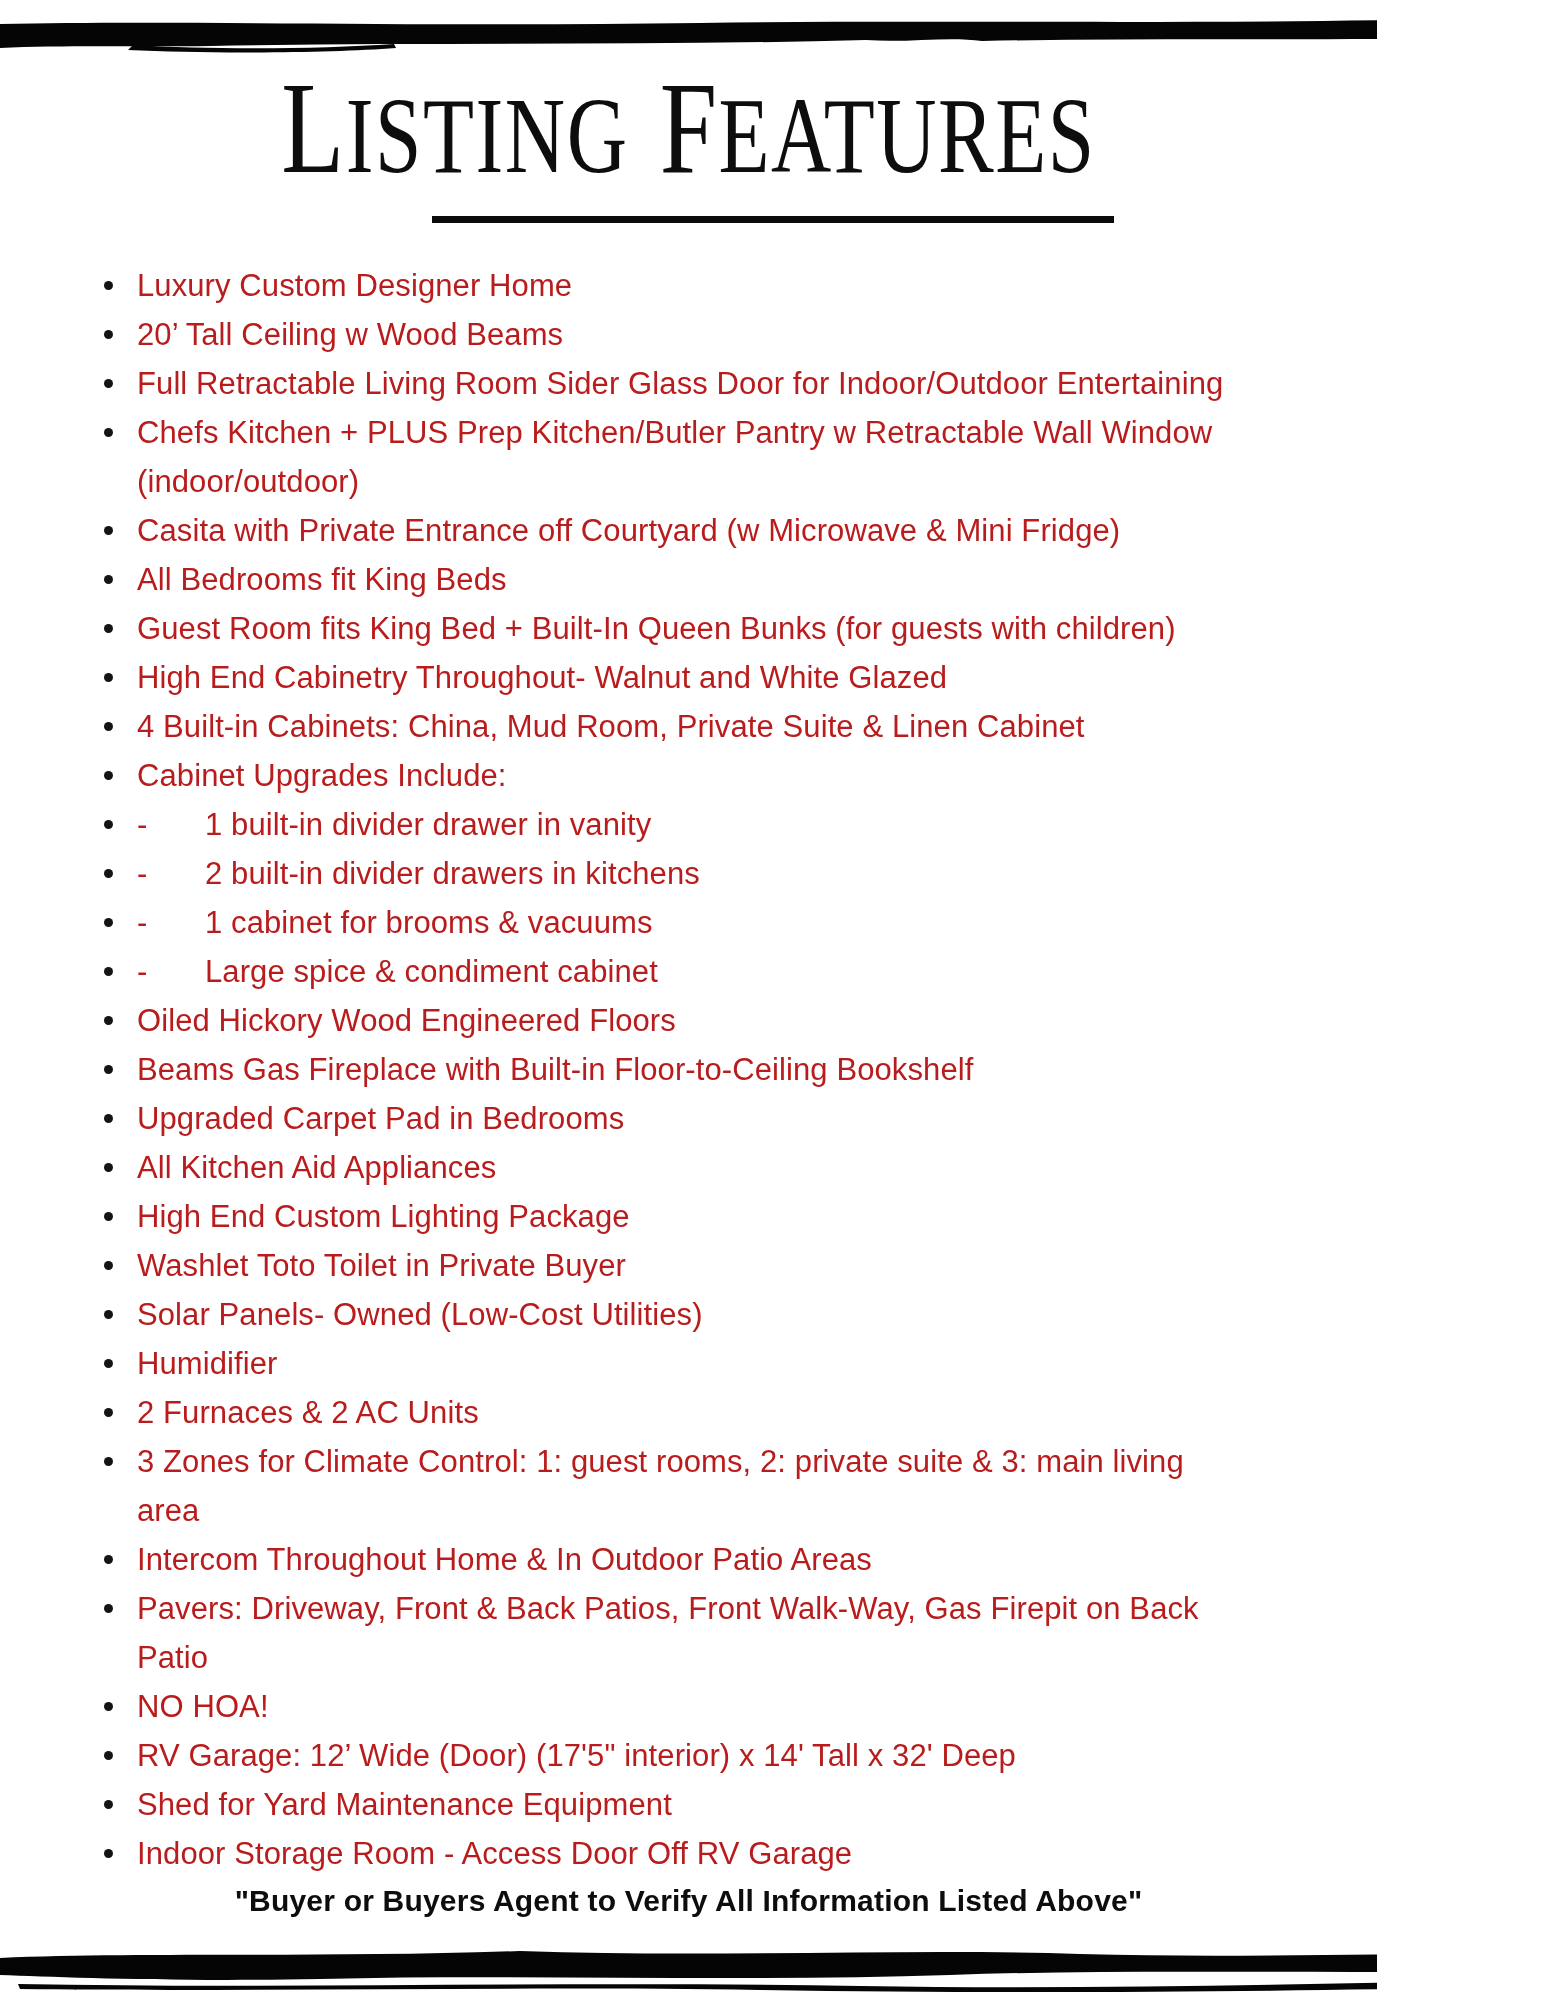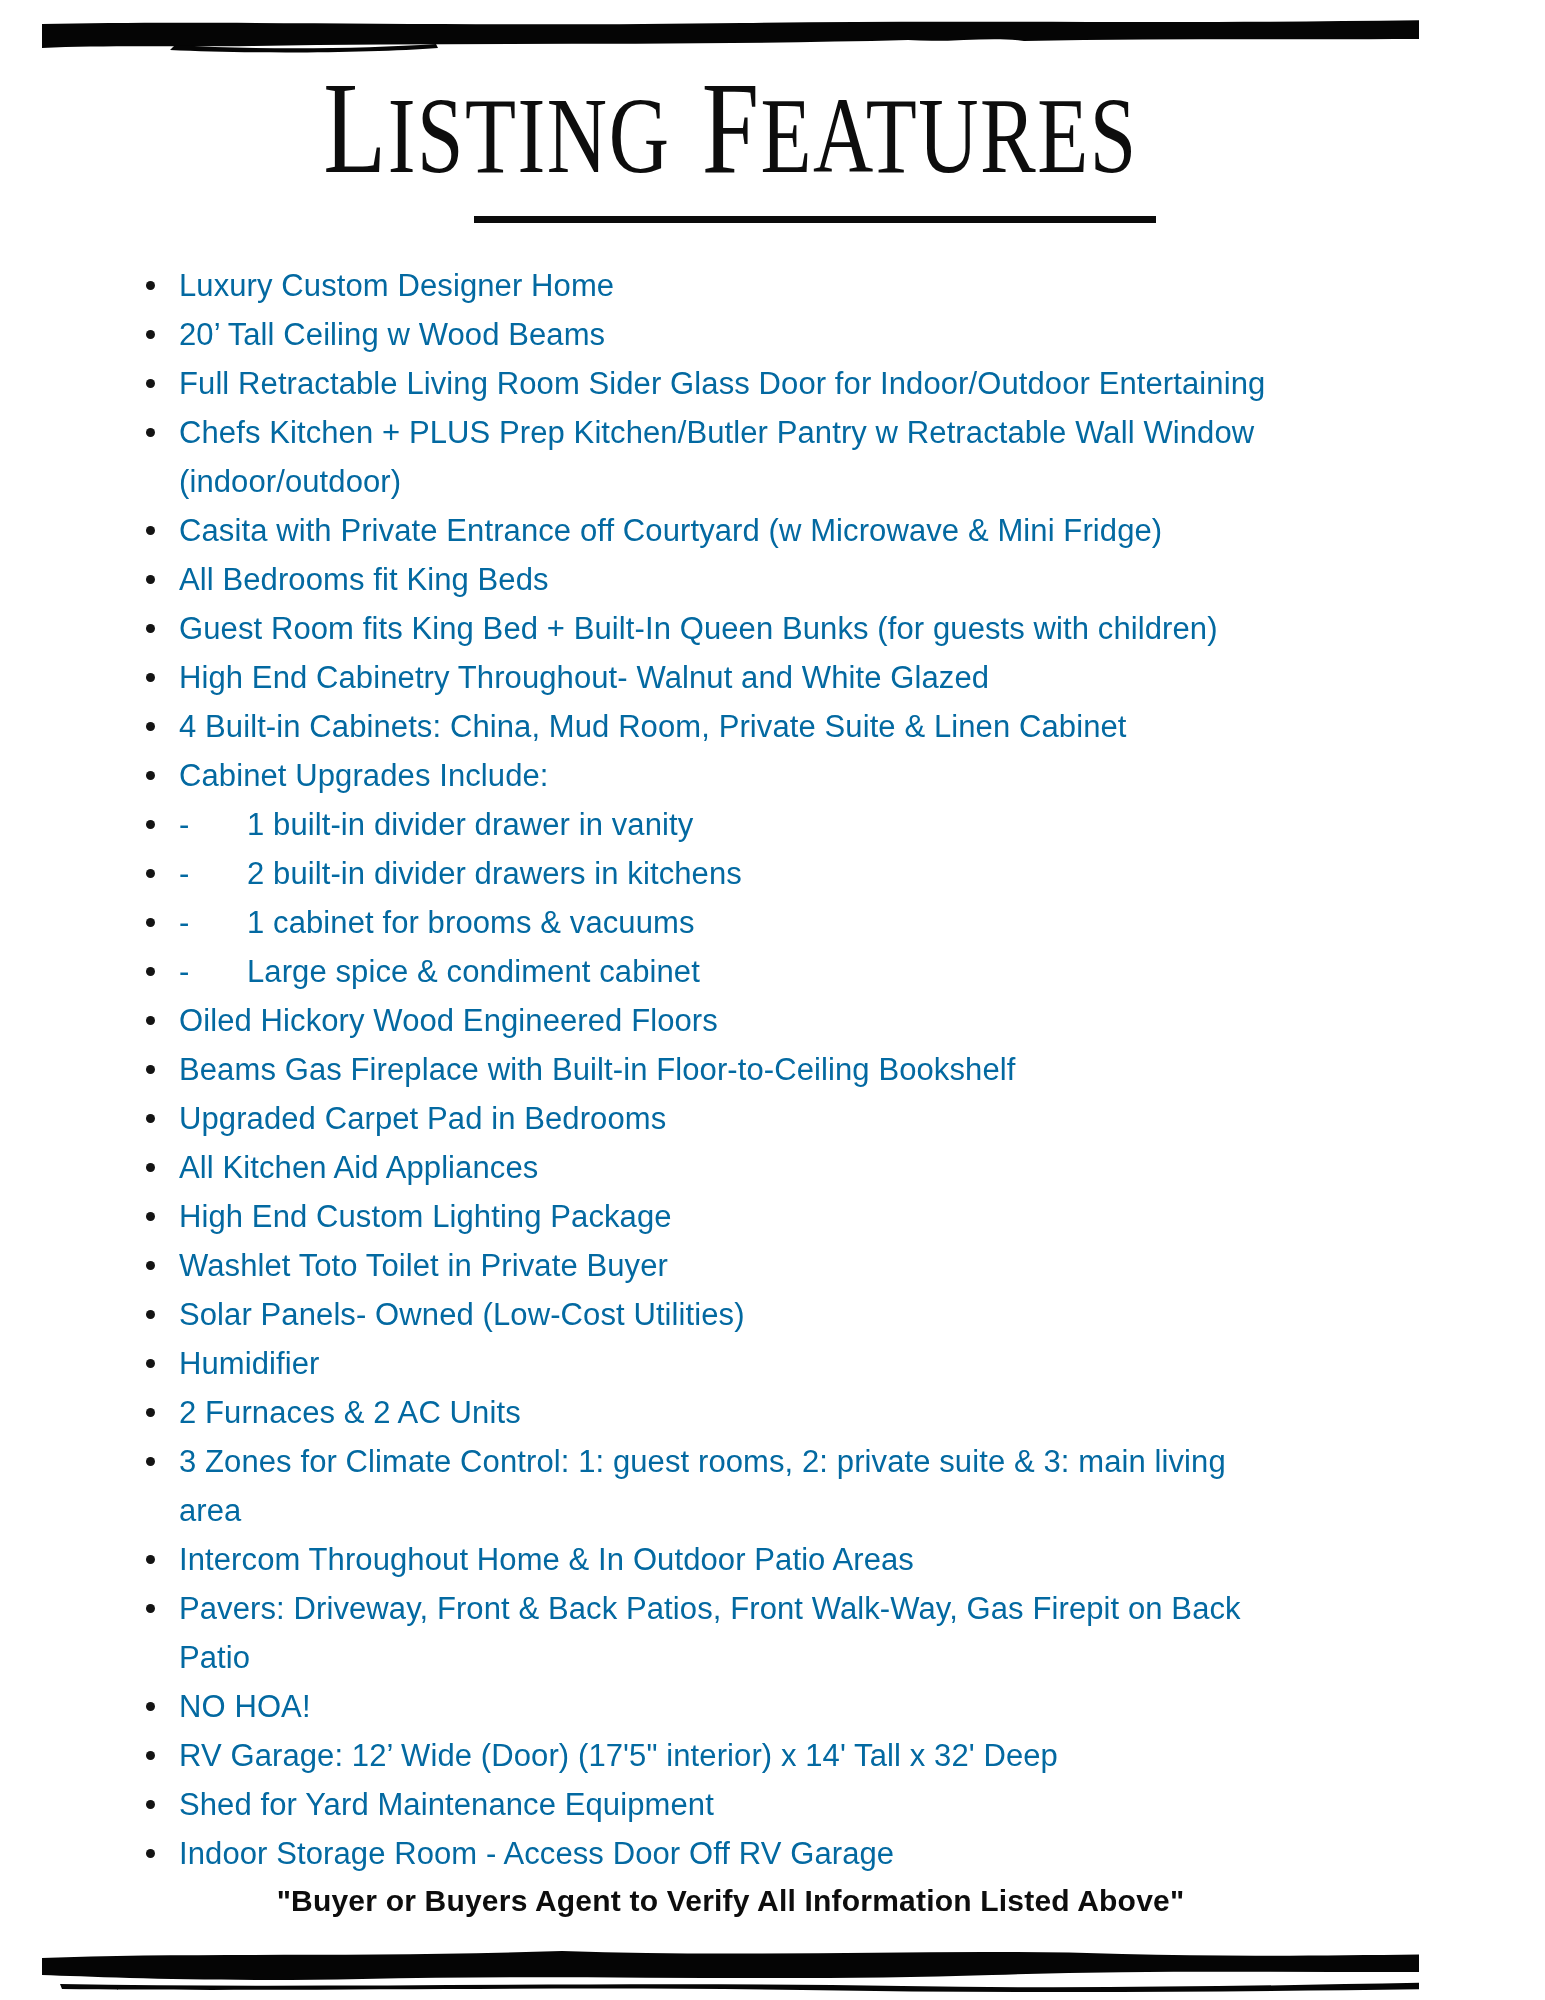--- a/index.html
+++ b/index.html
@@ -3,21 +3,20 @@
 <meta charset="utf-8">
 <style>
   html,body { margin:0; padding:0; background:#ffffff; }
   .page {
     position:relative;
     width:1377px; height:2000px;
     background:#ffffff;
     font-family:"Liberation Sans", sans-serif;
     color:#161616;
     overflow:hidden;
-    margin-left:42px;
   }
   .border-art { position:absolute; left:0; width:1545px; display:block; }
   .border-art.top { top:0; }
   .border-art.bottom { bottom:0; }
   .border-art path { fill:#050505; }
 
   h1.title {
     position:absolute; top:62px; left:0; width:100%;
     margin:0; text-align:center;
     font-family:"Liberation Serif", serif;
@@ -36,21 +35,21 @@
   }
 
   ul.features {
     position:absolute; top:261px; left:0; right:0;
     margin:0; padding:0 150px 0 137px;
     list-style:none;
   }
   ul.features li {
     position:relative;
     font-size:31px; line-height:49px;
-    letter-spacing:0.1px; color:#0369a1;
+    letter-spacing:0.1px; color:#b91c1c;
   }
   ul.features li::before {
     content:""; position:absolute; left:-33px; top:20px;
     width:9px; height:9px; border-radius:50%; background:#141414;
   }
   .dash { display:inline-block; width:68px; }
 
   .footer-note {
     position:absolute; top:1884px; left:0; width:100%;
     text-align:center;

